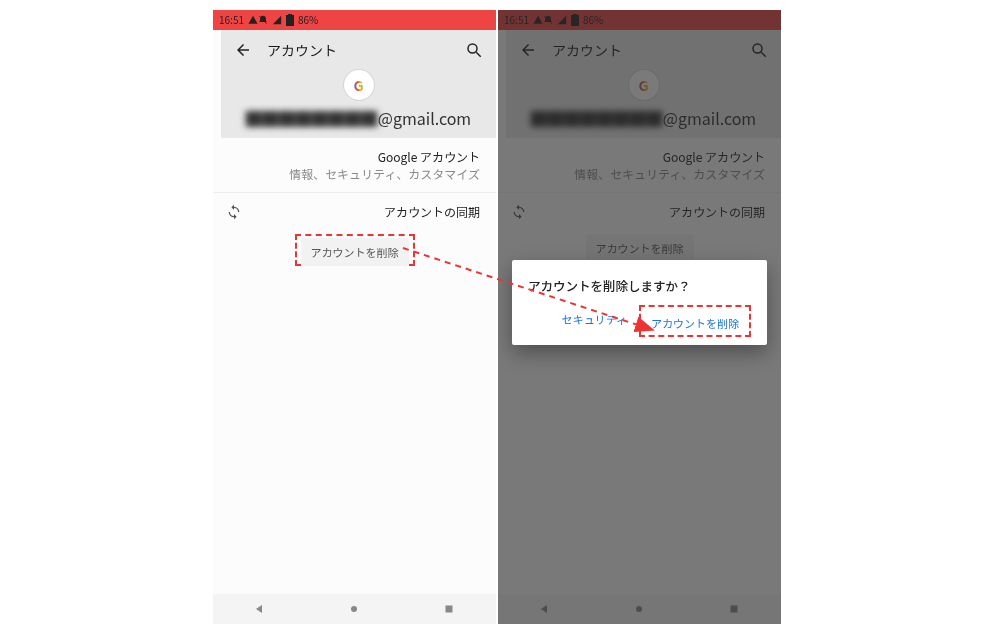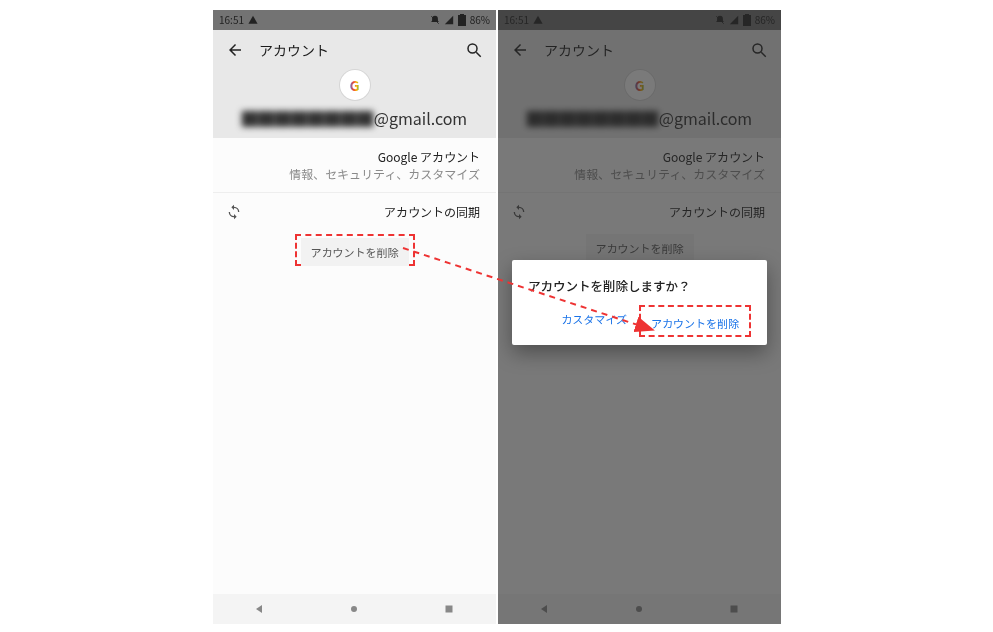--- a/index.html
+++ b/index.html
@@ -11,31 +11,31 @@
     
     background: #fcfcfc;
     overflow: hidden;
   }
   .phone.left  { left: 213px; }
   .phone.right { left: 498px; }
 
   
   .statusbar {
     position: absolute; top: 0; left: 0; right: 0; height: 20px;
-    background: #737373; color: #222; font-size: 10px;
-    display: flex; justify-content: space-between; align-items: center;
+    background: #ef4444; color: #222; font-size: 10px;
+    display: flex; align-items: center;
     padding: 0 6px;
   }
   .statusbar .sb-side { display: flex; gap: 4px; align-items: center; }
   .statusbar .sb-side span { line-height: 1; }
   .sb-icon svg { display: block; }
 
   
   .appheadarea {
-    position: absolute; top: 20px; left: 0; right: 0; height: 108px;
+    position: absolute; top: 20px; left: 8px; right: 0; height: 108px;
     background: #e8e8e8;
   }
   .appbar {
     position: absolute; top: 0; left: 0; right: 0; height: 40px;
     display: flex; align-items: center; padding: 0 10px;
   }
   .appbar .back { width: 24px; height: 24px; display:flex; align-items:center; justify-content:center; }
   .appbar .title { font-size: 14px; margin-left: 12px; color: #1a1a1a; }
   .appbar .spacer { flex: 1; }
   .appbar .search { width: 24px; height: 24px; display:flex; align-items:center; justify-content:center; }
@@ -319,21 +319,21 @@
             <rect x="5" y="5" width="14" height="14" fill="#888"></rect>
           </svg>
       </div>
     </div>
 
     <div class="scrim"></div>
 
     <div class="dialog">
       <div class="dlg-title">アカウントを削除しますか？</div>
       <div class="dlg-actions">
-        <div class="dlg-btn">カスタマイズ</div>
+        <div class="dlg-btn">セキュリティ</div>
         <span class="dashbox">
           <span class="dlg-btn primary">アカウントを削除</span>
         </span>
       </div>
     </div>
 
   </div>
 
   <svg class="arrow-overlay" viewBox="0 0 568 614">
     <defs>

